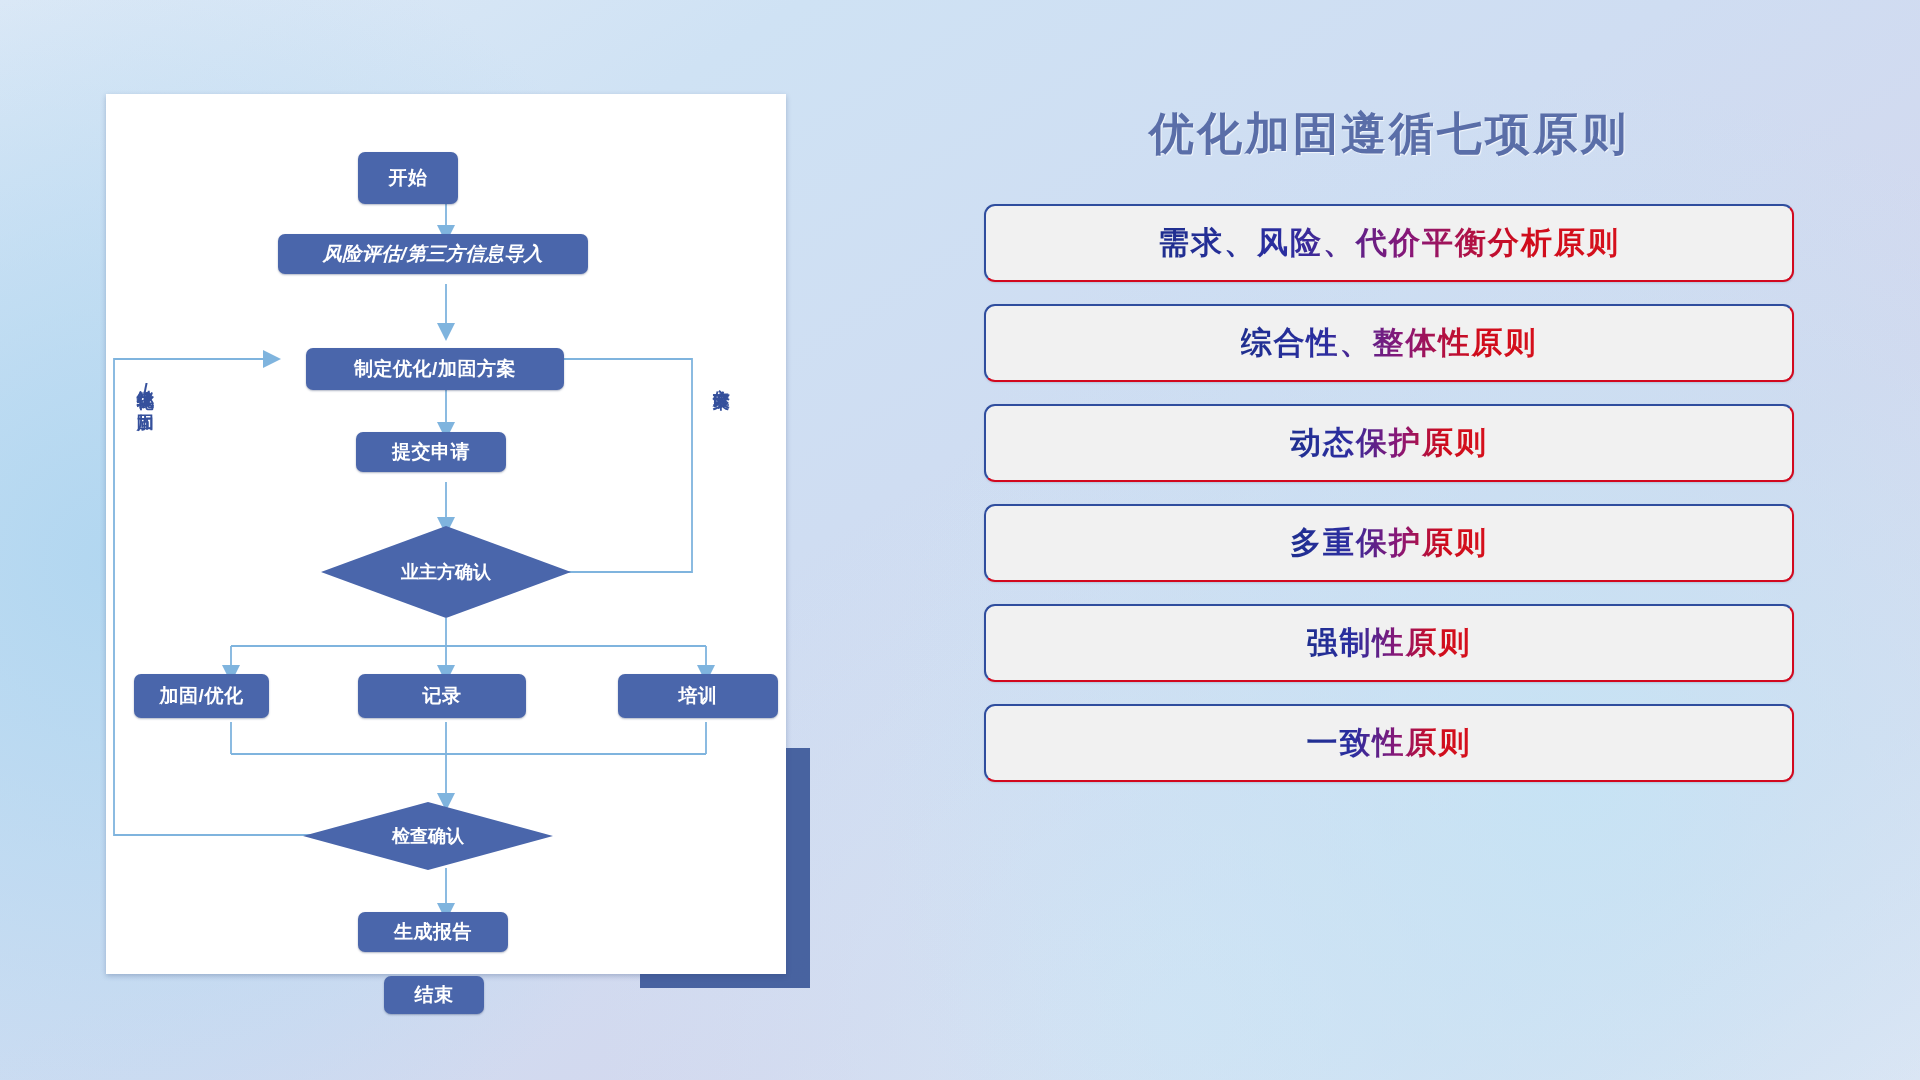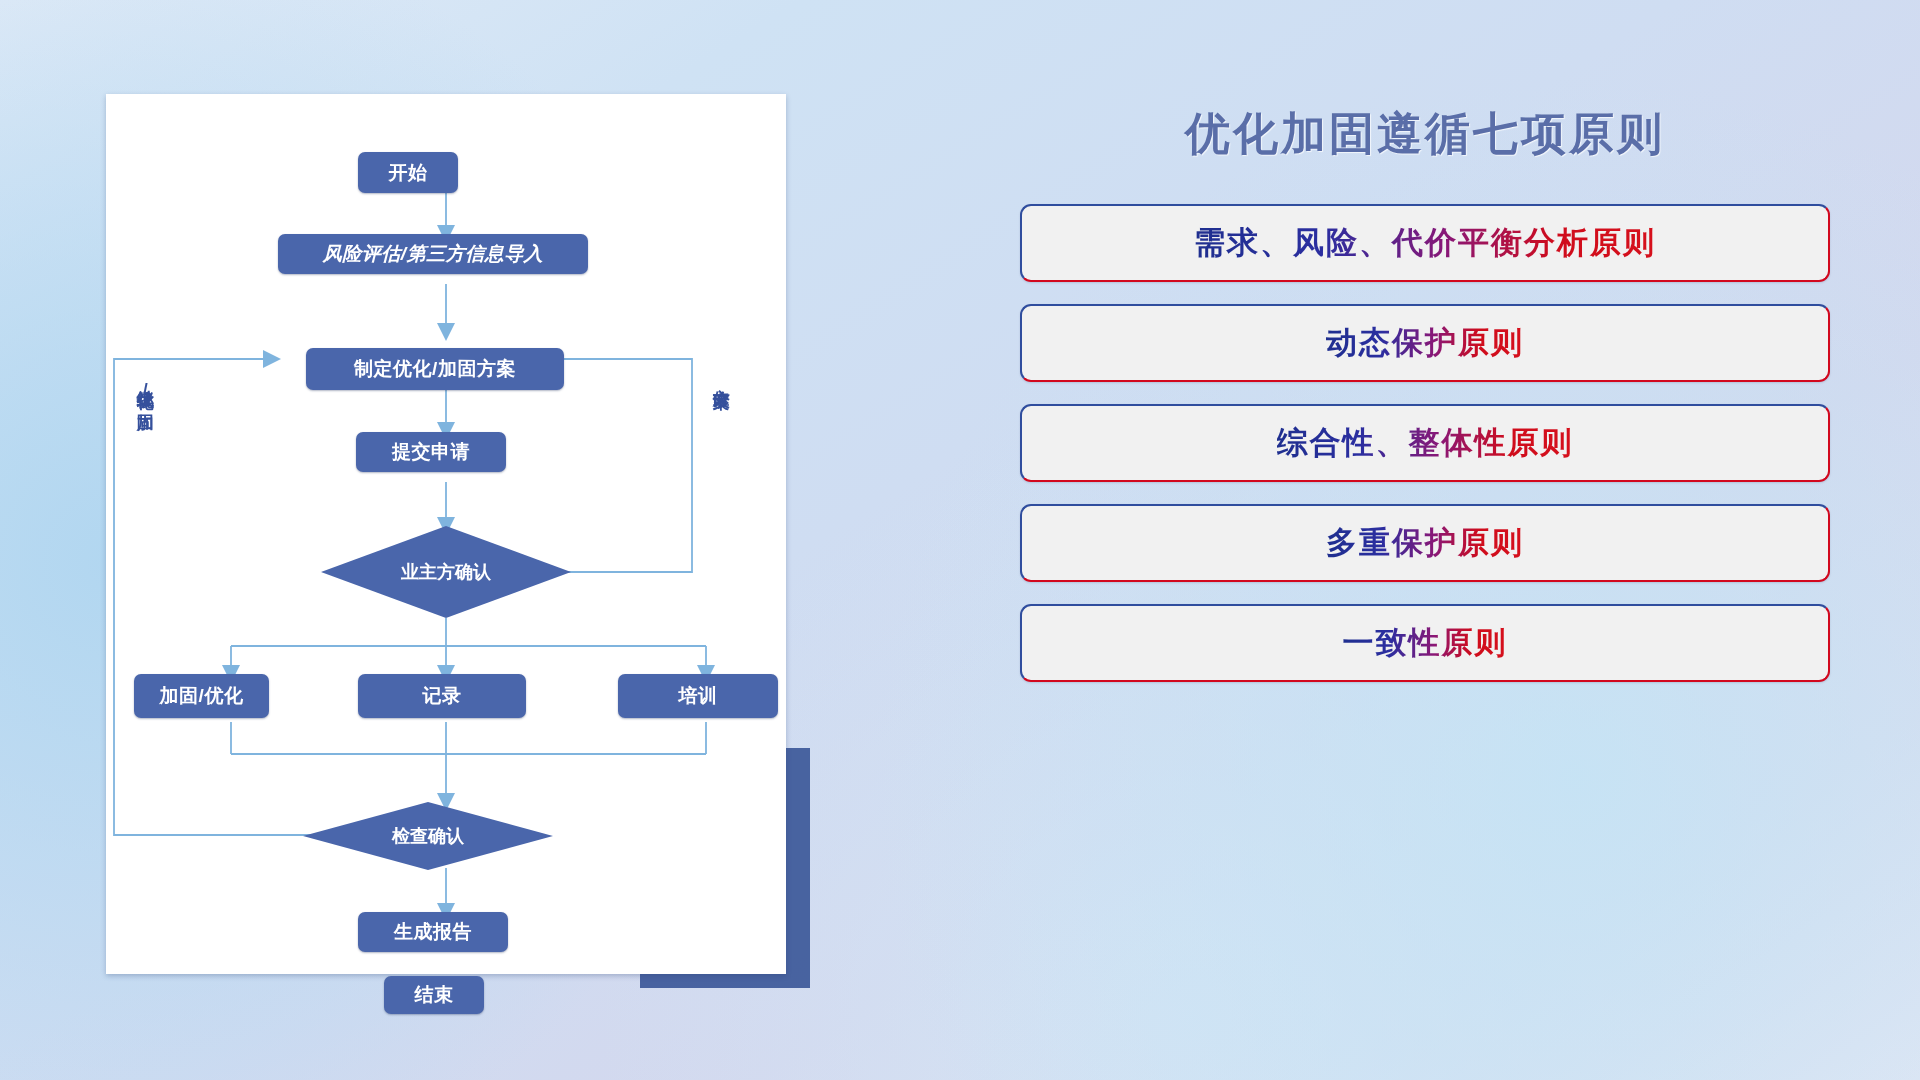--- a/index.html
+++ b/index.html
@@ -50,21 +50,21 @@
     position:absolute;
     writing-mode:vertical-rl;
     text-orientation:upright;
     color:#35509c; font-weight:bold; font-size:17px;
     letter-spacing:1px; line-height:1.05;
     white-space:nowrap;
   }
 
   
   #principles{
-    position:absolute; left:1020px; top:104px; width:810px; height:900px;
+    position:absolute; left:984px; top:104px; width:810px; height:900px;
   }
   #principles-title{
     width:100%; text-align:center;
     font-size:45px; font-weight:bold; color:#5a6ea8;
     letter-spacing:3px;
     text-shadow:1px 1px 1px rgba(255,255,255,.75);
     margin-bottom:40px;
   }
   .principle-card{
     position:relative;
@@ -131,21 +131,21 @@
 
   <svg style="position:absolute;left:0;top:0;width:680px;height:880px;" viewBox="0 0 680 880">
     <g stroke="#7fb4de" stroke-width="1.8" fill="none">
 
       <path d="M262 741 L8 741 L8 265 L166 265" marker-end="url(#ah)"></path>
 
       <path d="M425 478 L586 478 L586 265 L402 265" marker-end="url(#ah)"></path>
     </g>
   </svg>
 
-  <div class="node" style="left:252px; top:58px; width:100px; height:41px;">
+  <div class="node" style="left:252px; top:58px; width:100px; height:52px;">
     <span>开始</span>
   </div>
 
   <div class="node" style="left:172px; top:140px; width:310px; height:40px;font-style:italic;">
     <span>风险评估/第三方信息导入</span>
   </div>
 
   <div class="node" style="left:200px; top:238px; width:258px; height:42px;margin-top:16px;">
     <span>制定优化/加固方案</span>
   </div>
@@ -190,30 +190,33 @@
 
 <div id="principles">
 
   <div id="principles-title">优化加固遵循七项原则</div>
 
   <div class="principle-card">
     <span class="txt">需求、风险、代价平衡分析原则</span>
   </div>
 
   <div class="principle-card">
+    <span class="txt">综合性、整体性原则</span>
+  </div>
+
+  <div class="principle-card">
     <span class="txt">动态保护原则</span>
   </div>
 
   <div class="principle-card">
-    <span class="txt">综合性、整体性原则</span>
-  </div>
-
-  <div class="principle-card">
     <span class="txt">多重保护原则</span>
   </div>
 
 
+  <div class="principle-card">
+    <span class="txt">强制性原则</span>
+  </div>
 
   <div class="principle-card">
     <span class="txt">一致性原则</span>
   </div>
 
 </div>
 
 </body></html>

